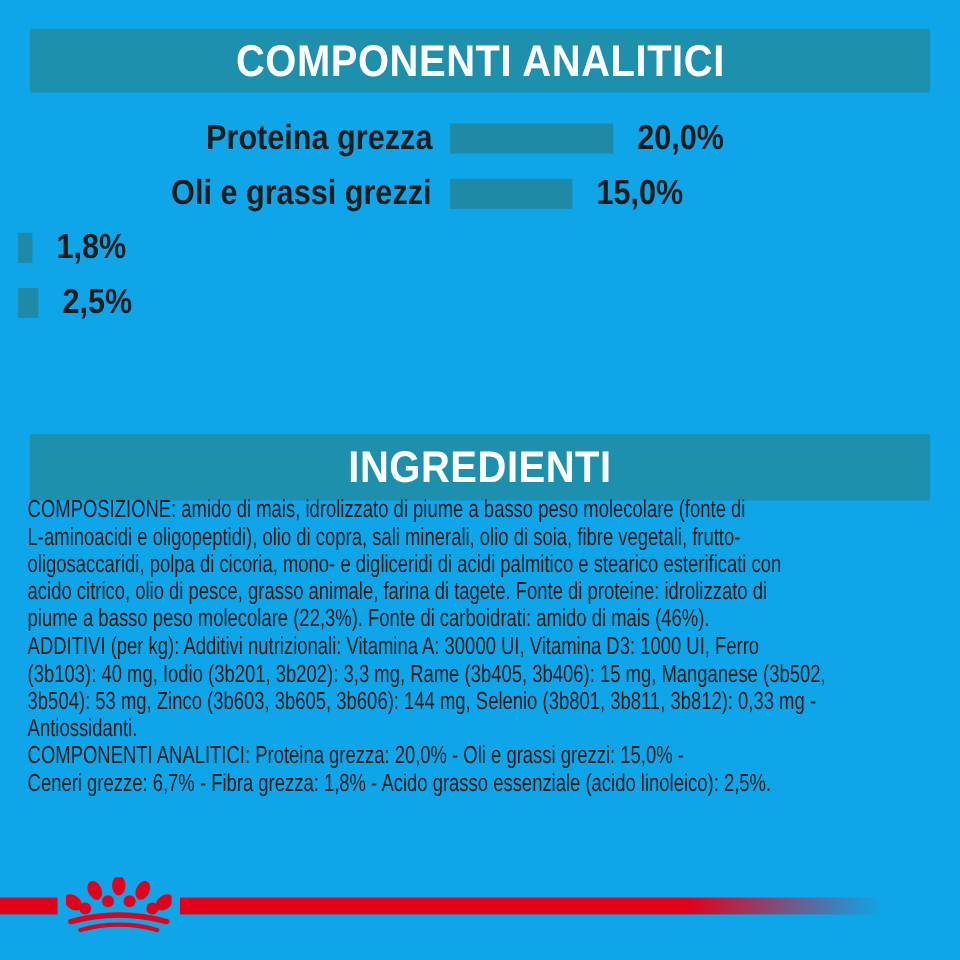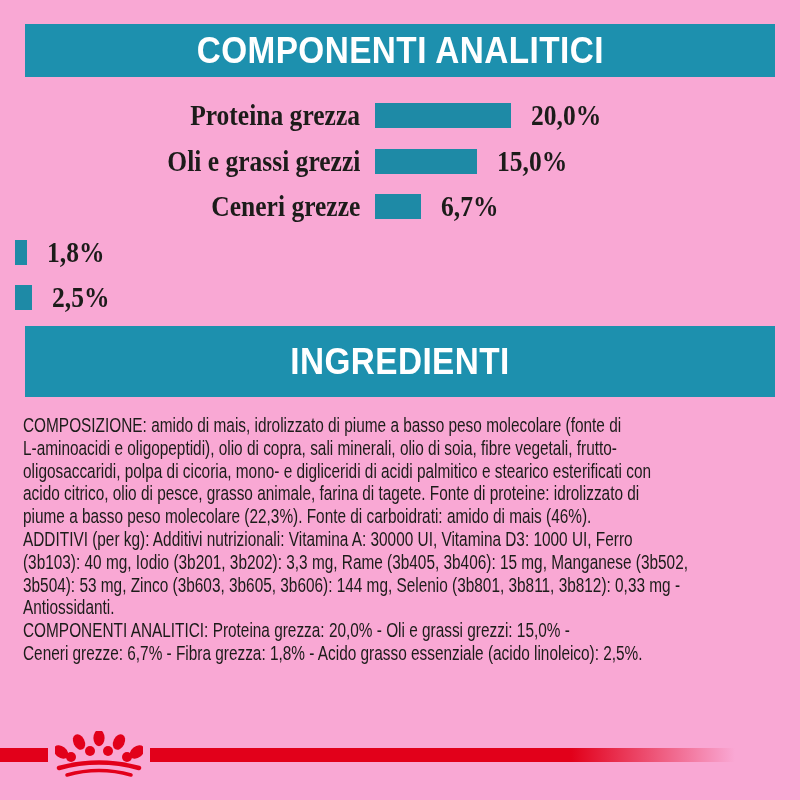--- a/index.html
+++ b/index.html
@@ -5,37 +5,37 @@
   html, body {
     margin: 0;
     padding: 0;
     background: #ffffff;
     font-family: "Liberation Sans", "DejaVu Sans", sans-serif;
   }
   .page {
     position: relative;
     width: 800px;
     height: 800px;
-    background: #f9a8d4;
+    background: #0ea5e9;
     overflow: hidden;
     color: var(--text, #1c1c1a);
   }
 
   
   .banner {
     position: absolute;
     left: 25px;
     width: 750px;
     background: var(--teal-banner, #1d90ae);
     display: flex;
     align-items: center;
     justify-content: center;
   }
   .banner-analytical { top: 24px; height: 53px; }
-  .banner-ingredients { top: 326px; height: 71px; text-align: center; }
+  .banner-ingredients { top: 362px; height: 55px; text-align: center; }
   .banner-title {
     color: #ffffff;
     font-weight: 700;
     font-size: 37px;
     letter-spacing: 0.5px;
     white-space: nowrap;
     display: inline-block;
     transform: scaleX(0.9);
     transform-origin: center center;
   }
@@ -44,21 +44,20 @@
   .chart {
     position: absolute;
     top: 93px;
     left: 0;
     width: 800px;
   }
   .chart-row {
     height: 45.5px;
     display: flex;
     align-items: center;
-    font-family: Liberation Serif, serif;
   }
   .chart-label-cell {
     width: 360px;
     text-align: right;
     flex: 0 0 360px;
   }
   .chart-label {
     display: inline-block;
     font-weight: 700;
     font-size: 29px;
@@ -149,27 +148,20 @@
     </div>
 
     <div class="chart-row">
       <div class="chart-label-cell">
         <span class="chart-label">Oli e grassi grezzi</span>
       </div>
       <div class="chart-bar" style="width: 102px; background: rgb(30, 138, 166);"></div>
       <span class="chart-value">15,0%</span>
     </div>
 
-    <div class="chart-row">
-      <div class="chart-label-cell">
-        <span class="chart-label">Ceneri grezze</span>
-      </div>
-      <div class="chart-bar" style="width: 45.6px; background: rgb(30, 138, 166);"></div>
-      <span class="chart-value">6,7%</span>
-    </div>
 
     <div class="chart-row">
       <div class="chart-bar" style="width: 12.2px; background: rgb(30, 138, 166);"></div>
       <span class="chart-value">1,8%</span>
     </div>
 
     <div class="chart-row">
       <div class="chart-bar" style="width: 17px; background: rgb(30, 138, 166);"></div>
       <span class="chart-value">2,5%</span>
     </div>

